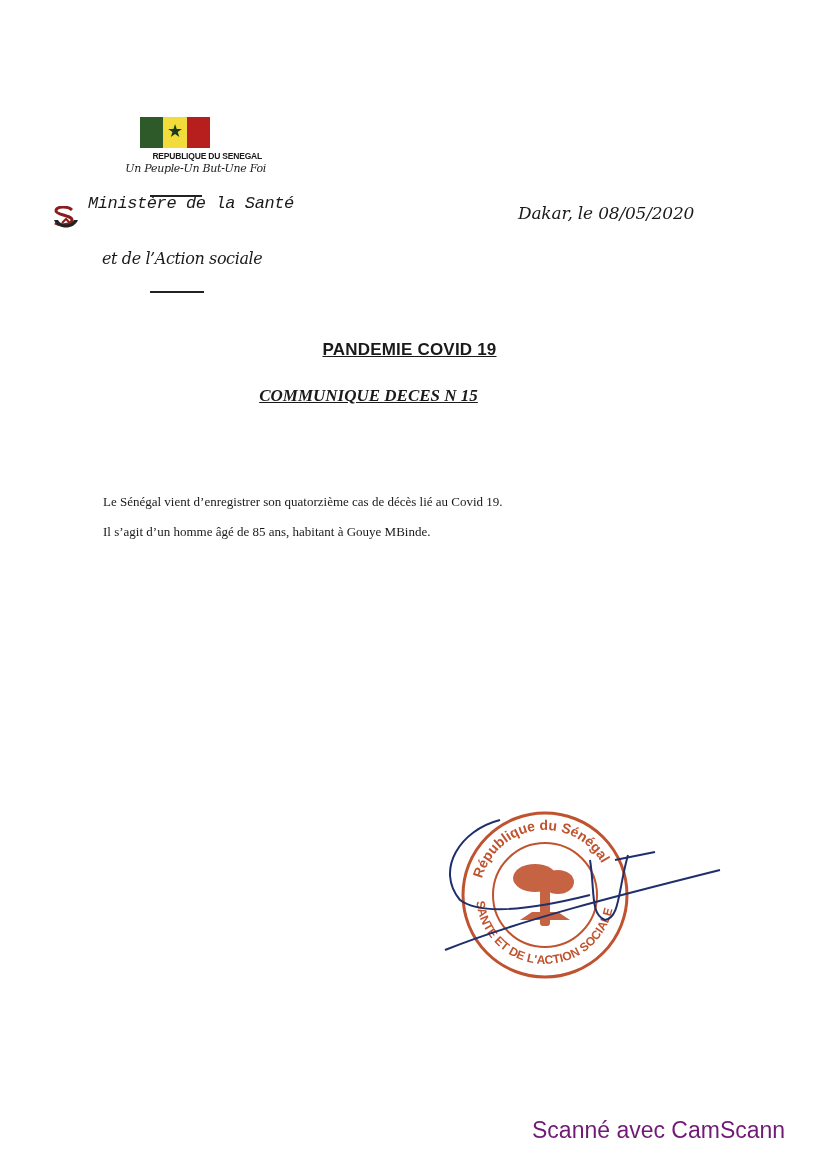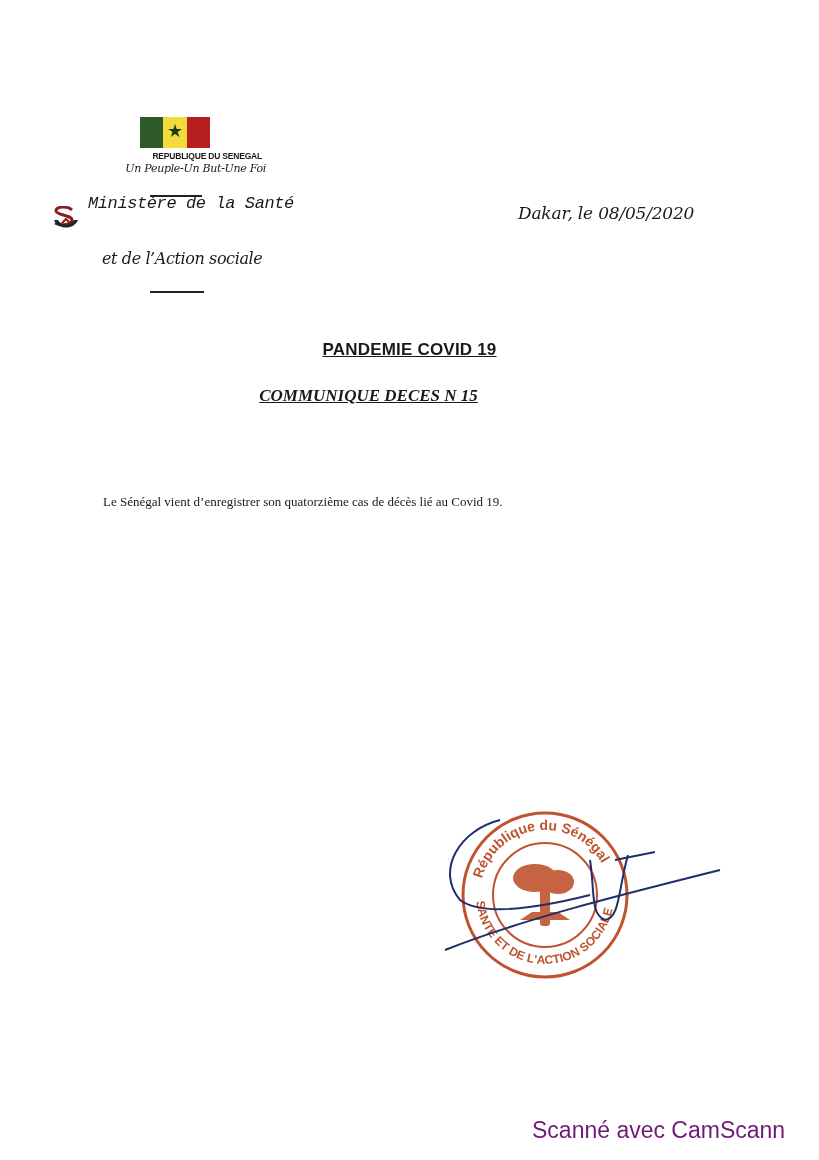--- a/index.html
+++ b/index.html
@@ -49,20 +49,21 @@
 <div class="abs min2">et de l’Action sociale</div>
 <div class="abs rule" style="left:150px;top:291px;width:54px;"></div>
 
 <div class="abs date">Dakar, le 08/05/2020</div>
 
 <div class="abs title1">PANDEMIE COVID 19</div>
 <div class="abs title2">COMMUNIQUE DECES N 15</div>
 
 <div class="abs body-text">
   <p>Le Sénégal vient d’enregistrer son quatorzième cas de décès lié au Covid 19.</p>
+  <p>Il s’agit d’un homme âgé de 85 ans, habitant à Gouye MBinde.</p>
 </div>
 
 <svg class="abs stamp" viewBox="0 0 290 180">
   <defs>
     <path id="arcTop" d="M40 95 A 65 65 0 0 1 170 95"></path>
     <path id="arcBot" d="M36 95 A 69 69 0 0 0 174 95"></path>
   </defs>
   <g>
     <circle cx="105" cy="95" r="82" fill="none" stroke="#c0532f" stroke-width="3"></circle>
     <circle cx="105" cy="95" r="52" fill="none" stroke="#c0532f" stroke-width="2"></circle>

